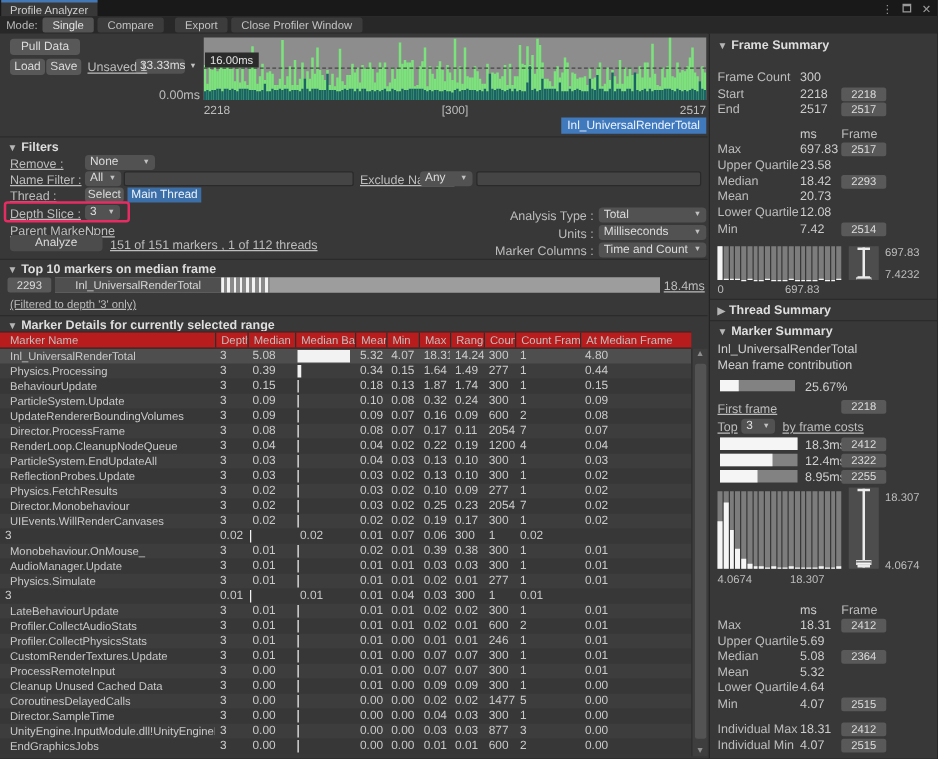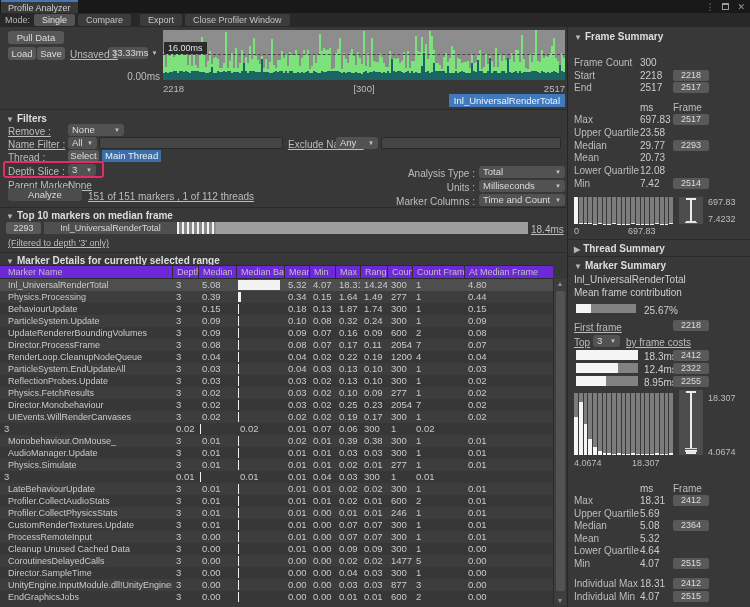--- a/index.html
+++ b/index.html
@@ -59,21 +59,21 @@
   .depth-highlight{position:absolute;left:3px;top:134px;width:101px;height:17px;border:2px solid #e62c63;border-radius:3px;pointer-events:none;}
 
   
   .t10bar{position:absolute;left:44px;top:195px;width:484px;height:12px;display:flex;background:#9d9d9d;}
   .t10-seg1{background:#4f4f4f;color:#d8d8d8;font-size:9px;text-align:center;line-height:12px;overflow:hidden;white-space:nowrap;flex:none;}
   .t10-stripes{flex:none;background:repeating-linear-gradient(90deg,#f2f2f2 0 2px,#8a8a8a 2px 5px);}
   .t10-rest{flex:1;background:#9d9d9d;}
 
   
   .thead,.trow{display:grid;grid-template-columns:172px 26px 38px 48px 25px 26px 25px 27px 25px 52px 89px;}
-  .thead{position:absolute;left:0;top:238px;width:553px;height:14px;background:#6d28d9;border-top:1px solid #2b2b2b;border-bottom:1px solid #2b2b2b;}
+  .thead{position:absolute;left:0;top:238px;width:553px;height:14px;background:#b91c1c;border-top:1px solid #2b2b2b;border-bottom:1px solid #2b2b2b;}
   .thead div{font-size:9px;color:#bfbfbf;line-height:13px;padding-left:4px;border-left:1px solid #2e2e2e;overflow:hidden;white-space:nowrap;}
   .thead div:first-child{border-left:none;padding-left:8px;}
   .tbody{position:absolute;left:0;top:252px;width:553px;height:326px;overflow:hidden;}
   .trow{height:12px;background:#373737;}
   .trow.alt{background:#3d3d3d;}
   .trow.sel{background:#4e4e4e;}
   .trow div{font-size:9.5px;color:#cacaca;line-height:12px;padding-left:4px;overflow:hidden;white-space:nowrap;}
   .trow div.cname{padding-left:8px;font-size:9px;}
   .cbar{position:relative;}
   .cbar i{position:absolute;left:2px;top:1px;height:10px;background:#f2f2f2;}
@@ -1482,21 +1482,21 @@
           <span class="sl">Max</span>
           <span class="sv">697.83</span>
           <span class="fb framebtn">2517</span>
         </div>
         <div class="srow" style="top: 99.8px;">
           <span class="sl">Upper Quartile</span>
           <span class="sv">23.58</span>
         </div>
         <div class="srow" style="top: 112.6px;">
           <span class="sl">Median</span>
-          <span class="sv">29.77</span>
+          <span class="sv">18.42</span>
           <span class="fb framebtn">2293</span>
         </div>
         <div class="srow" style="top: 125.4px;">
           <span class="sl">Mean</span>
           <span class="sv">20.73</span>
         </div>
         <div class="srow" style="top: 138.2px;">
           <span class="sl">Lower Quartile</span>
           <span class="sv">12.08</span>
         </div>

